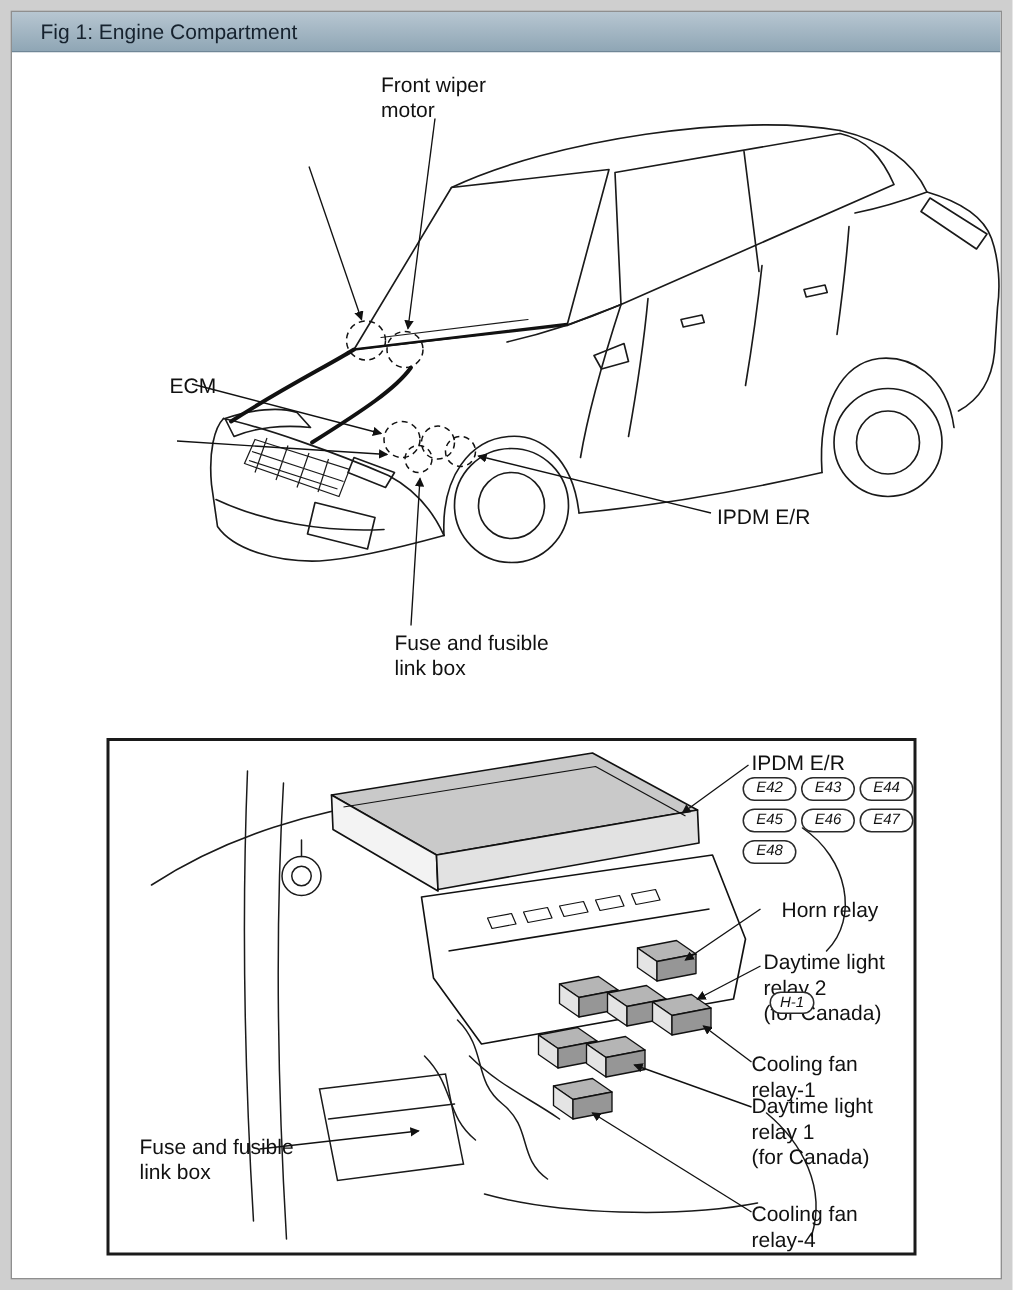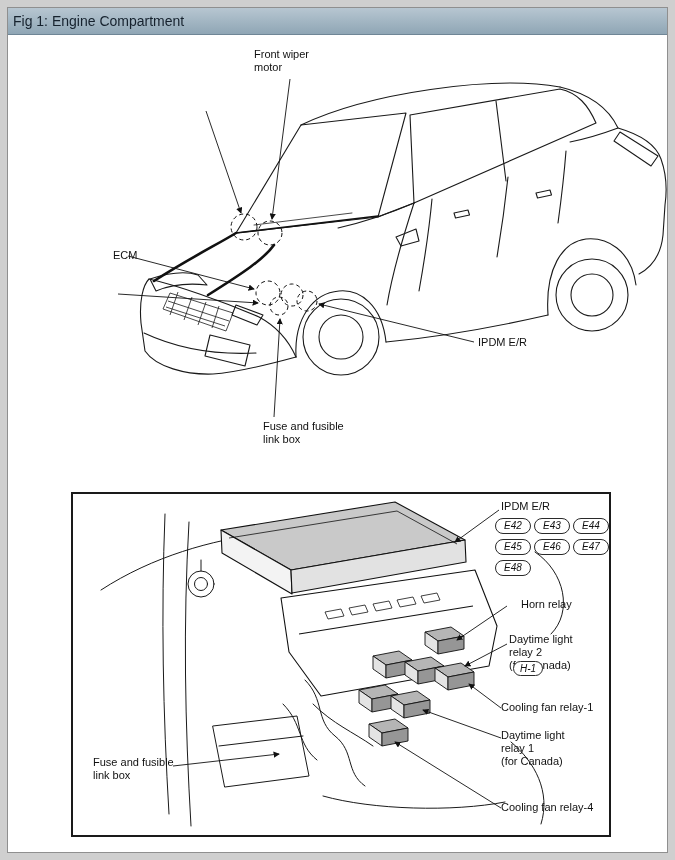--- a/index.html
+++ b/index.html
@@ -13,33 +13,33 @@
     width: 661px; height: 846px; margin: 7px;
     background: #ffffff;
     border: 1px solid #8f8f8f;
     overflow: hidden;
   }
   .titlebar {
     height: 27px;
     background: linear-gradient(#b7c6d1, #8fa6b5);
     border-bottom: 1px solid #6f8696;
     display: flex; align-items: center;
-    padding: 0 5px;
+    padding: 0 19px;
     font-size: 14px;
     color: #16222e;
   }
   .content {
     position: relative;
     width: 659px; height: 817px;
     background: #fff;
   }
   svg.illus { position: absolute; left: 0; top: 0; }
   .lbl {
     position: absolute;
-    font-size: 11px;
+    font-size: 14px;
     line-height: 1.2;
     color: #111;
     white-space: pre-line;
   }
   .detailbox {
     position: absolute;
     left: 63px; top: 457px;
     width: 540px; height: 345px;
     border: 2px solid #1a1a1a;
     background: #fff;

